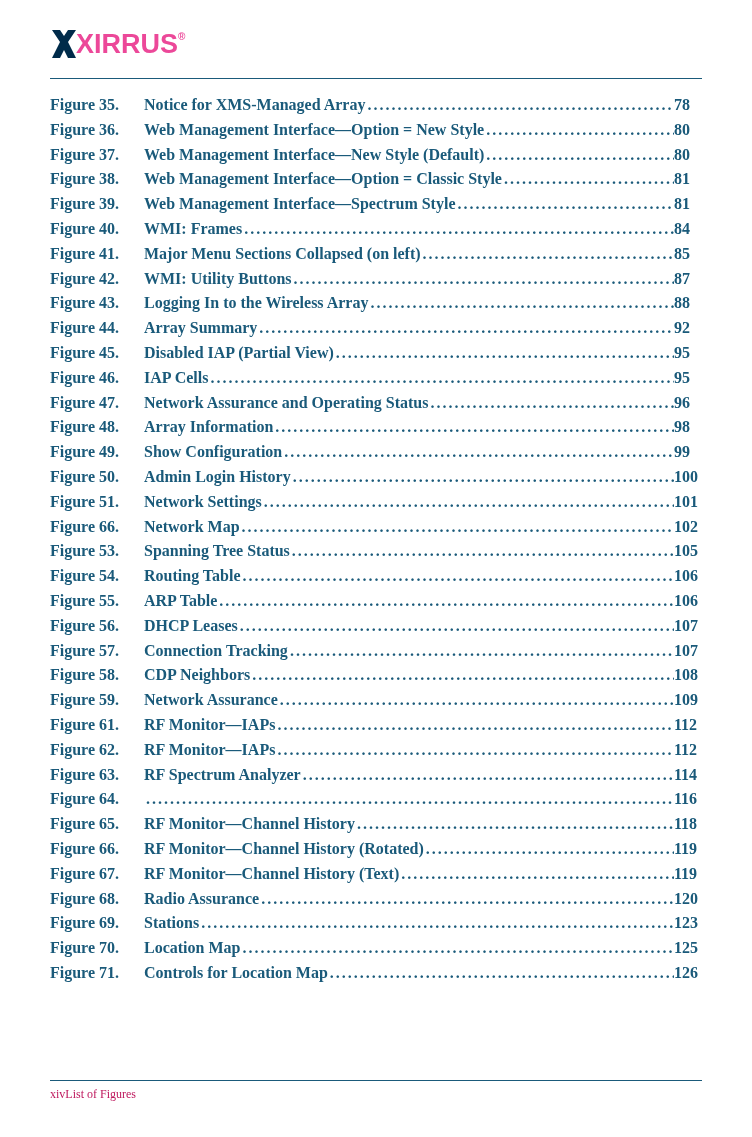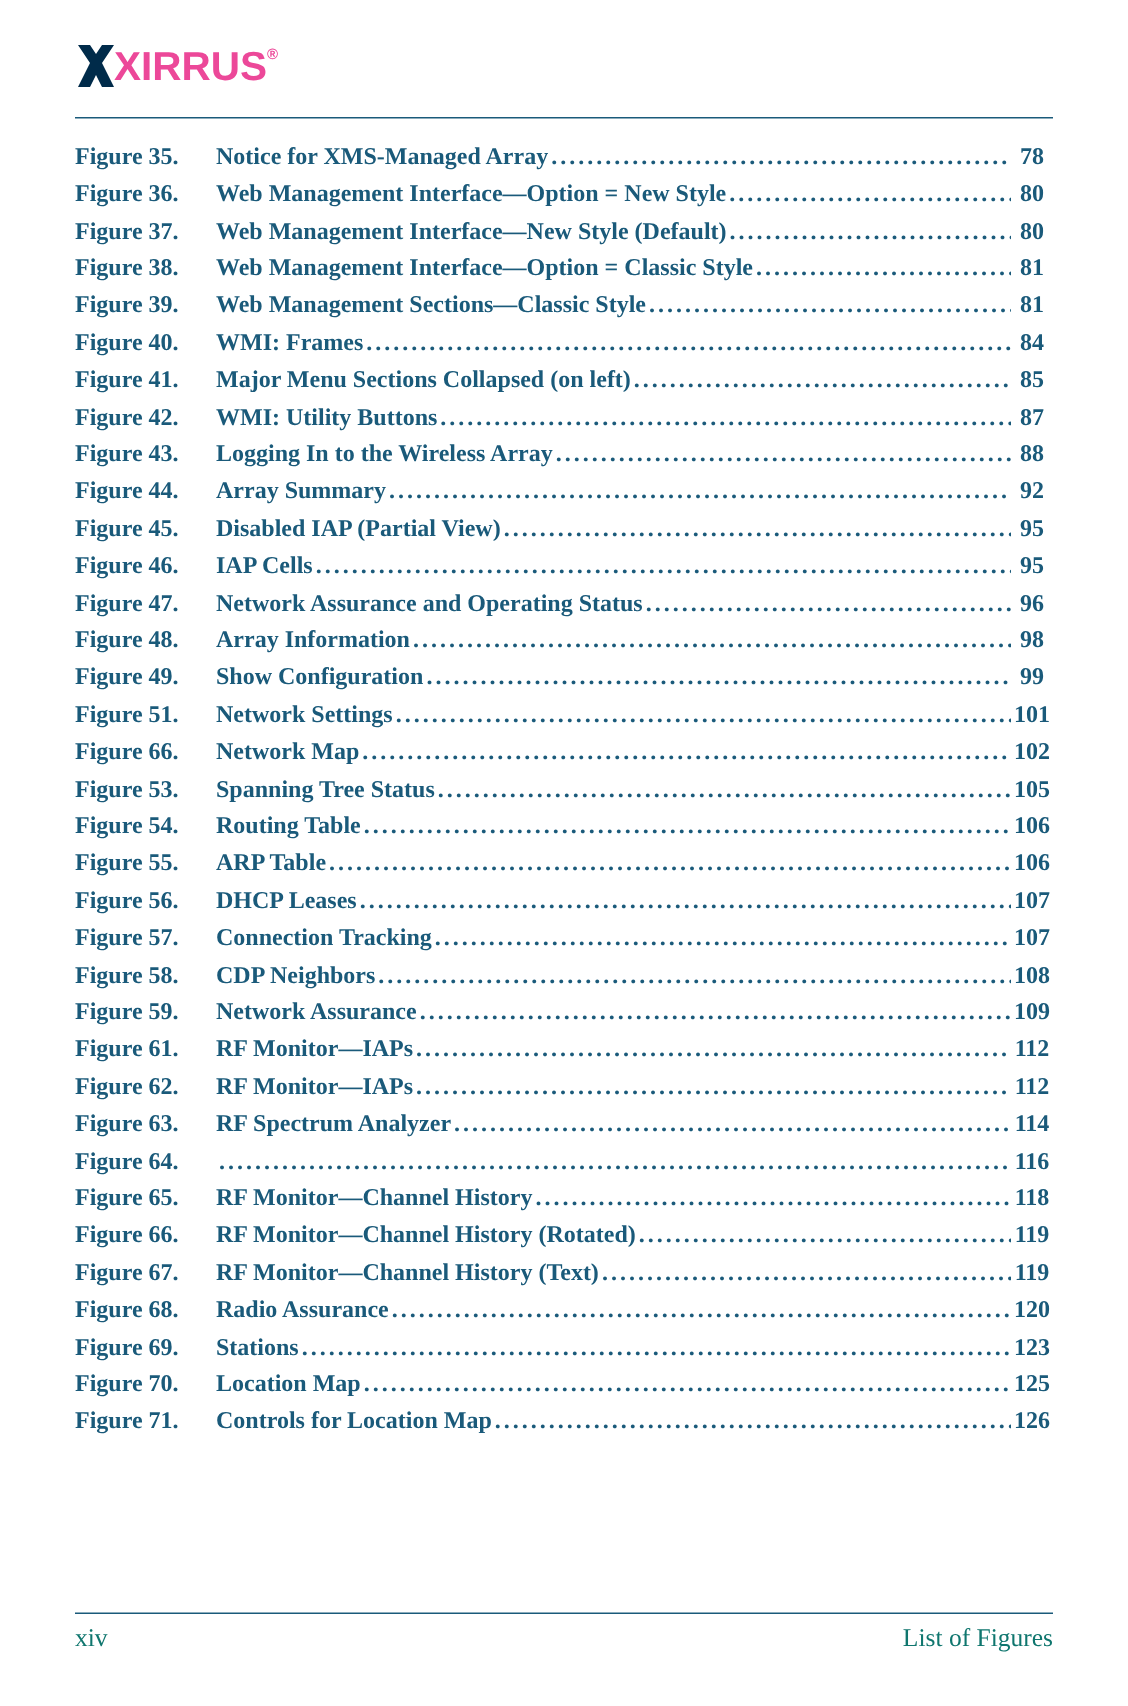--- a/index.html
+++ b/index.html
@@ -73,39 +73,38 @@
       overflow: hidden;
       letter-spacing: 2px;
       color: #1a5a7a;
       padding: 0 2px;
     }
     .toc-dots::before {
       content: "...................................................................................................................................";
     }
     .toc-page {
       flex: 0 0 auto;
-      text-align: center;
+      text-align: left;
       min-width: 28px;
     }
     .footer {
       position: absolute;
       bottom: 35px;
       left: 50px;
       right: 50px;
     }
     .footer-line {
       border: none;
       border-top: 1px solid #1a5a7a;
       margin-bottom: 6px;
     }
     .footer-row {
       display: flex;
-      justify-content: space-between;
-      font-size: 17px;
-      color: #0f766e;
+      font-size: 12px;
+      color: #be185d;
     }
   </style>
 </head>
 <body>
 
 <div class="logo">
   <div class="logo-shape">
     <svg viewBox="0 0 28 32">
       <path d="M 2 2 L 10 2 L 14 8 L 18 2 L 26 2 L 18 14 L 26 30 L 18 30 L 14 22 L 10 30 L 2 30 L 10 14 Z" fill="#002b4a"></path>
     </svg>
@@ -137,21 +136,21 @@
       <span class="toc-page">80</span>
     </div>
     <div class="toc-entry">
       <span class="toc-label">Figure 38.</span>
       <span class="toc-title">Web Management Interface—Option = Classic Style</span>
       <span class="toc-dots"></span>
       <span class="toc-page">81</span>
     </div>
     <div class="toc-entry">
       <span class="toc-label">Figure 39.</span>
-      <span class="toc-title">Web Management Sections—Classic Style</span>
+      <span class="toc-title">Web Management Interface—Spectrum Style</span>
       <span class="toc-dots"></span>
       <span class="toc-page">81</span>
     </div>
     <div class="toc-entry">
       <span class="toc-label">Figure 40.</span>
       <span class="toc-title">WMI: Frames</span>
       <span class="toc-dots"></span>
       <span class="toc-page">84</span>
     </div>
     <div class="toc-entry">
@@ -200,20 +199,26 @@
       <span class="toc-label">Figure 48.</span>
       <span class="toc-title">Array Information</span>
       <span class="toc-dots"></span>
       <span class="toc-page">98</span>
     </div>
     <div class="toc-entry">
       <span class="toc-label">Figure 49.</span>
       <span class="toc-title">Show Configuration</span>
       <span class="toc-dots"></span>
       <span class="toc-page">99</span>
+    </div>
+    <div class="toc-entry">
+      <span class="toc-label">Figure 50.</span>
+      <span class="toc-title">Admin Login History</span>
+      <span class="toc-dots"></span>
+      <span class="toc-page">100</span>
     </div>
     <div class="toc-entry">
       <span class="toc-label">Figure 51.</span>
       <span class="toc-title">Network Settings</span>
       <span class="toc-dots"></span>
       <span class="toc-page">101</span>
     </div>
     <div class="toc-entry">
       <span class="toc-label">Figure 66.</span>
       <span class="toc-title">Network Map</span>

